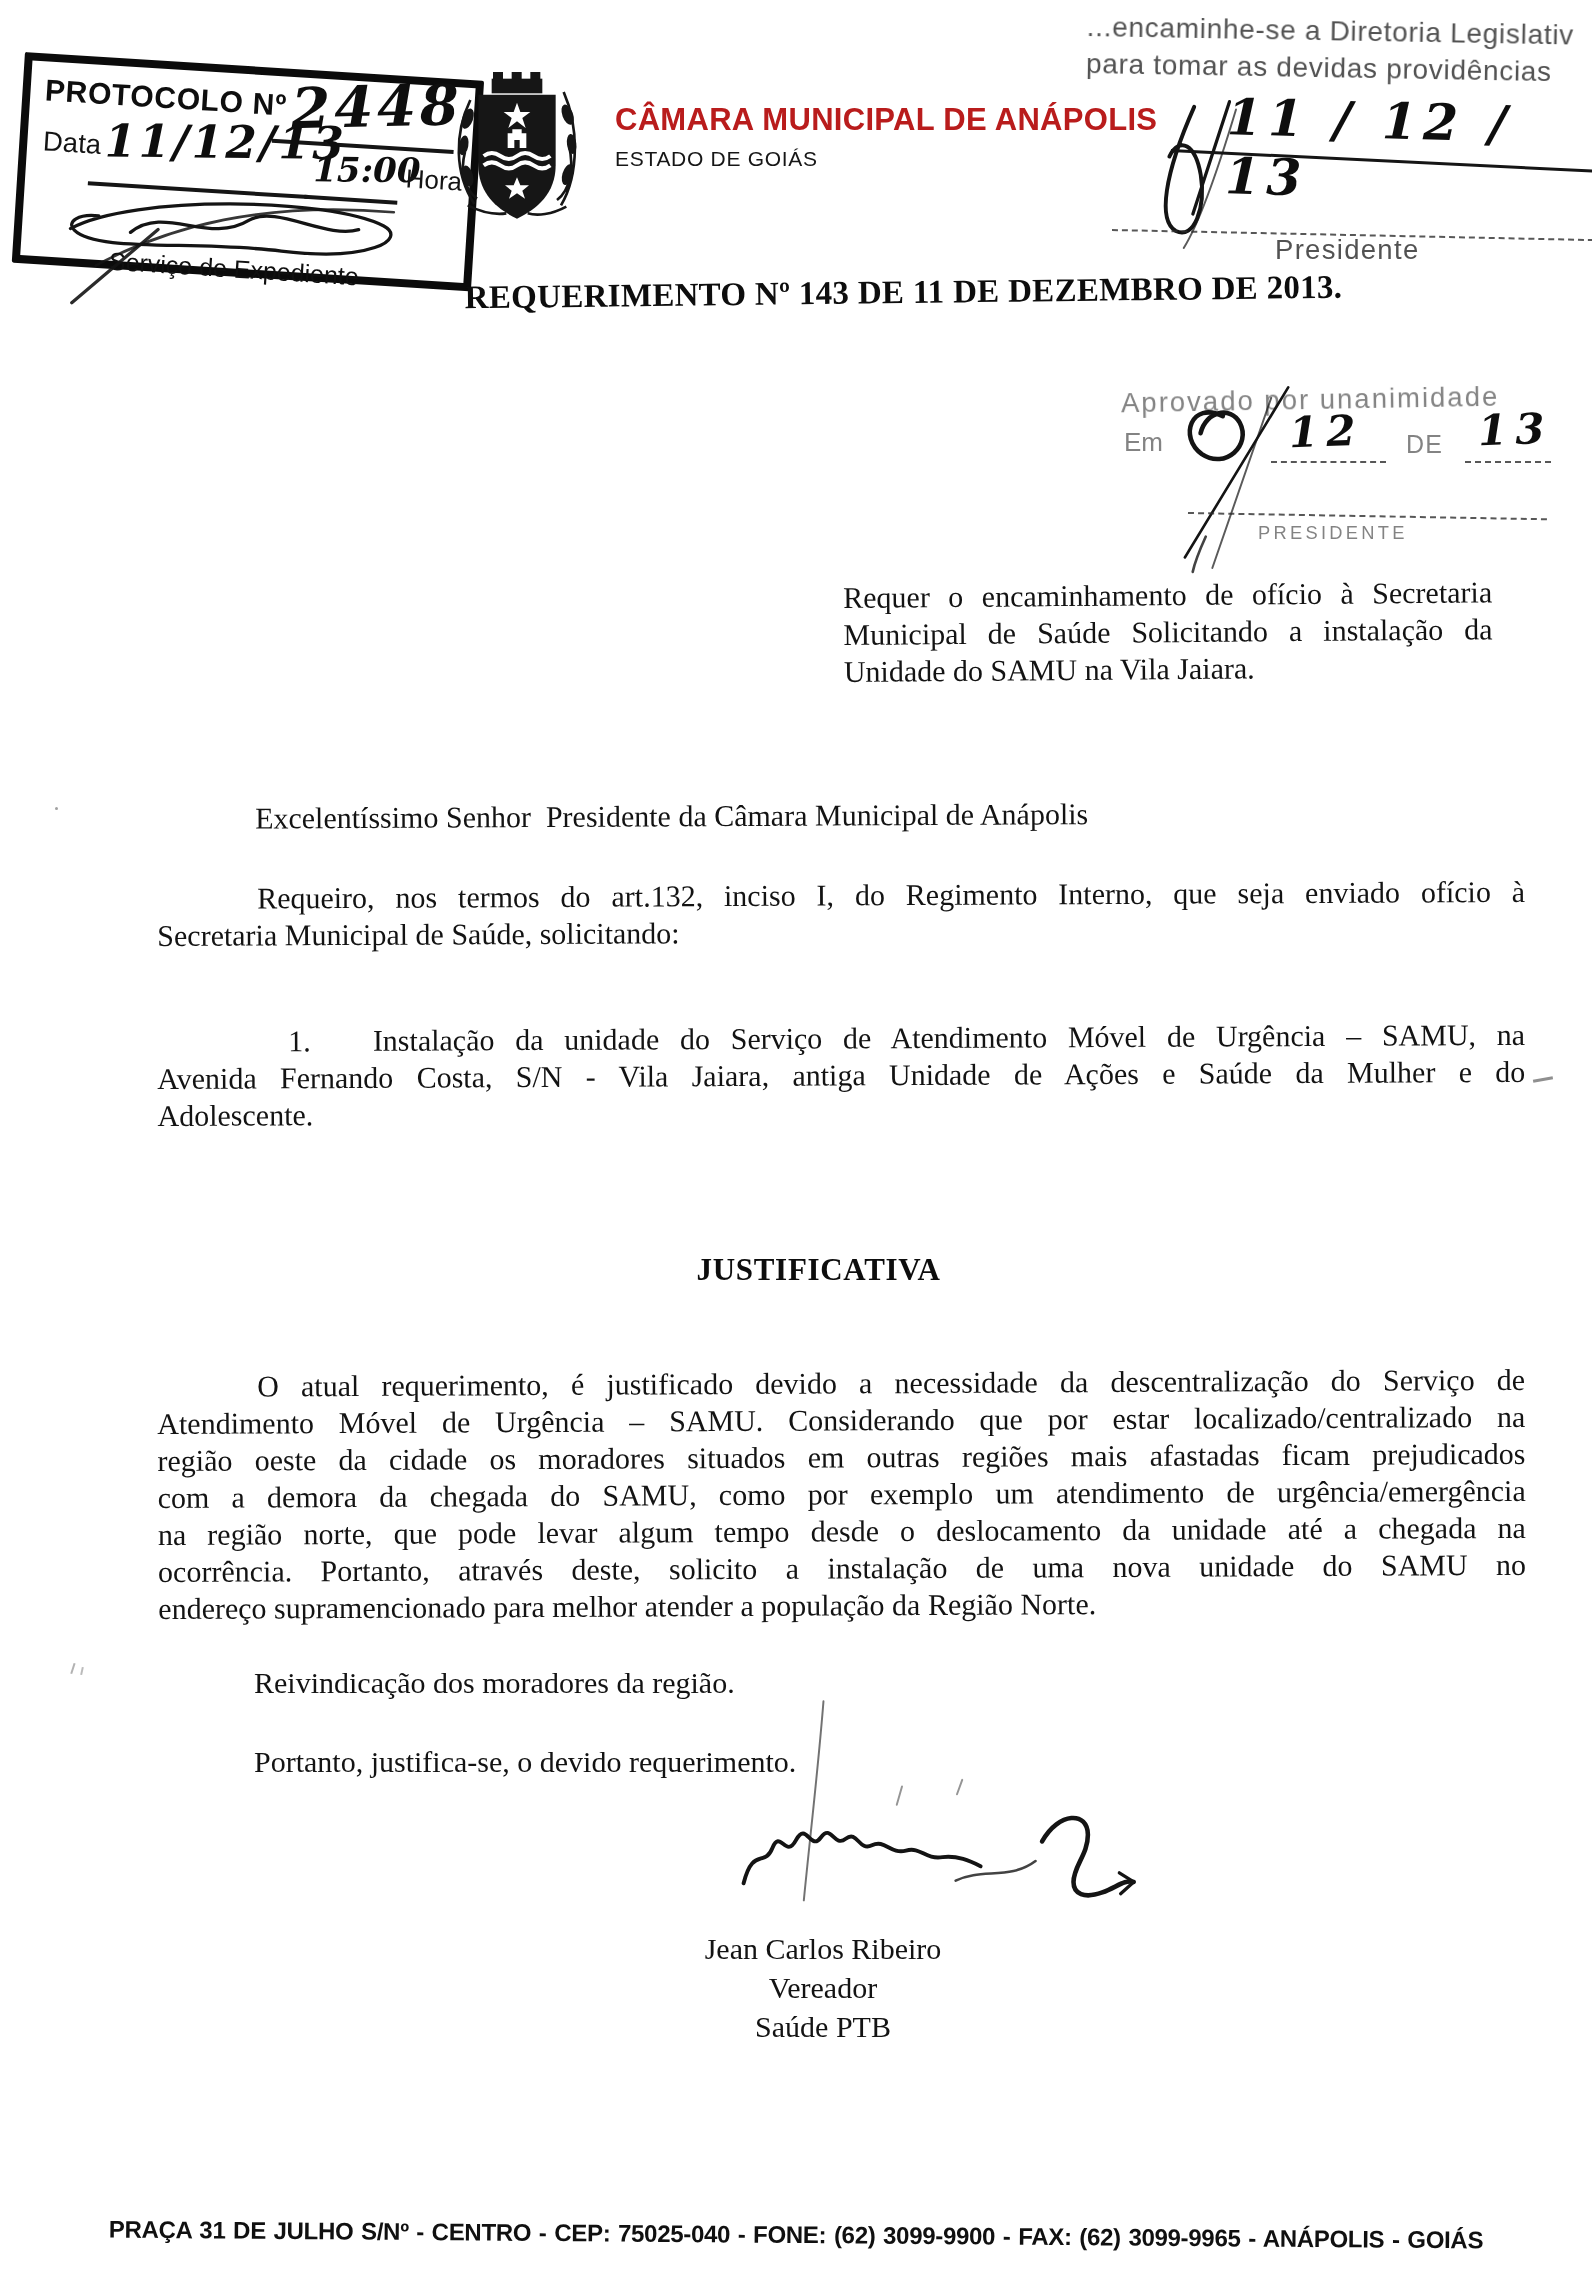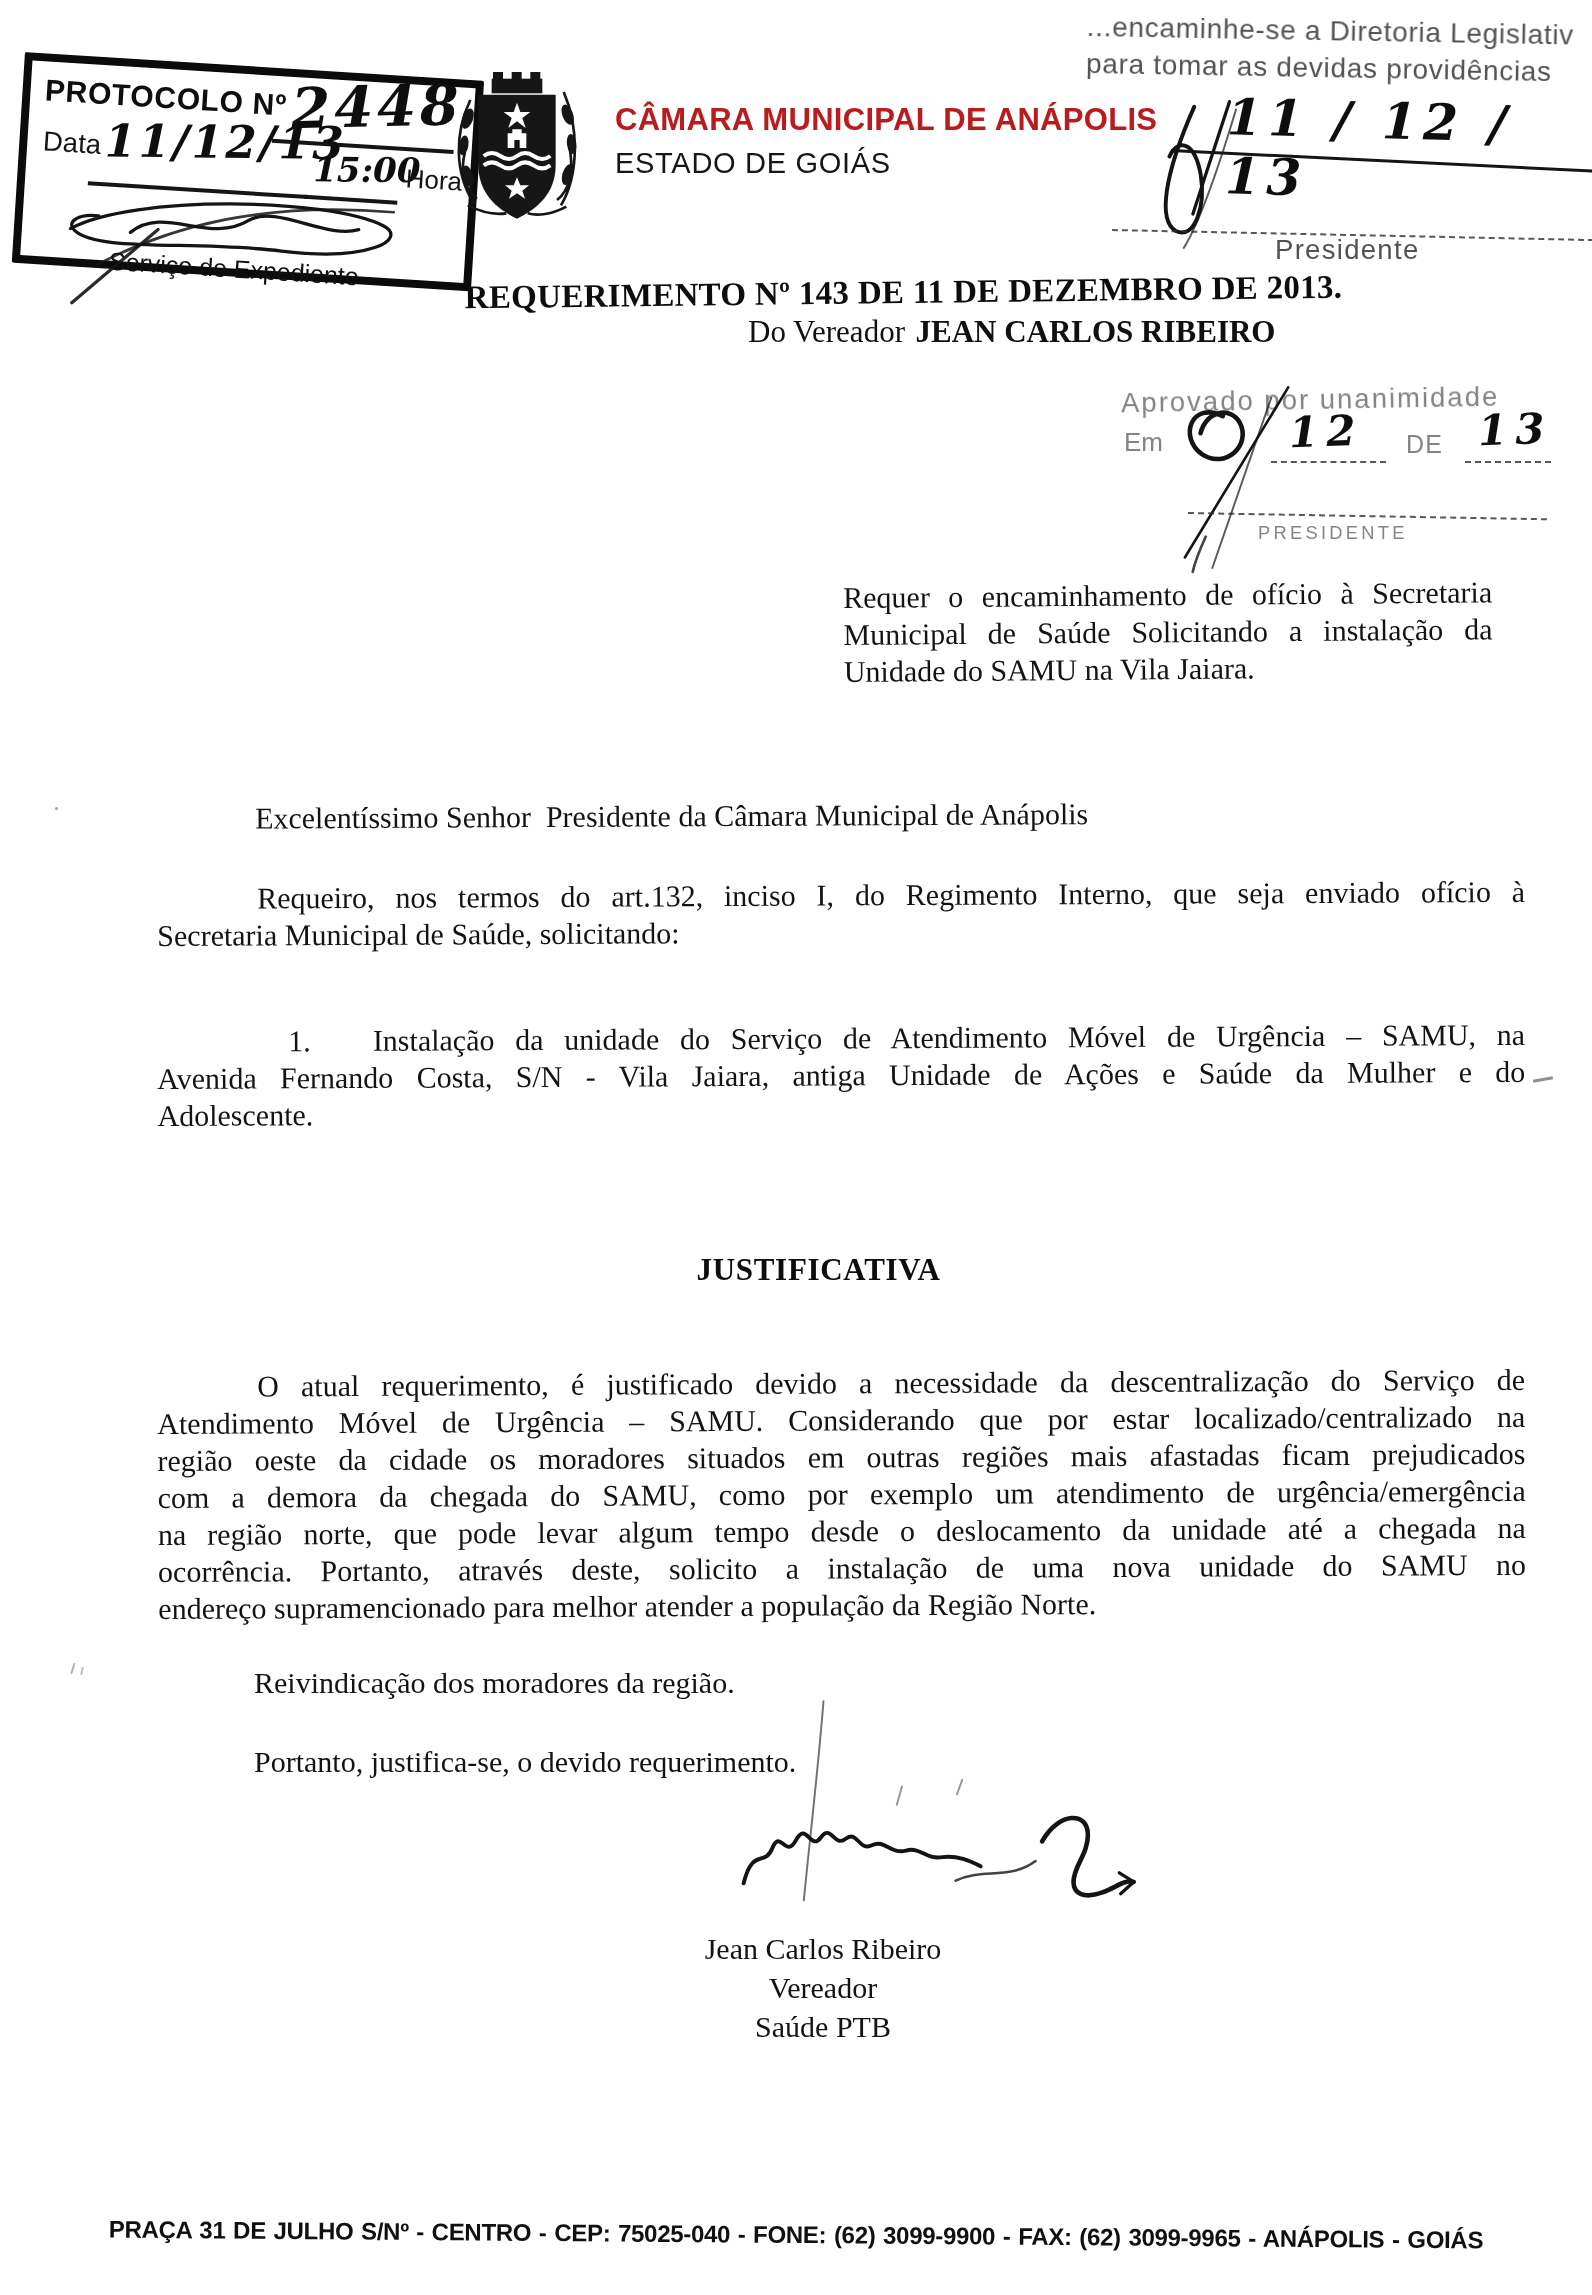--- a/index.html
+++ b/index.html
@@ -91,43 +91,40 @@
       <rect x="96" y="102" width="8" height="12" fill="#161616"></rect>
       <polygon points="100,158 105,170 118,170 108,178 112,190 100,182 88,190 92,178 82,170 95,170"></polygon>
     </g>
     <g fill="none" stroke="#ffffff" stroke-width="6">
       <path d="M50,126 q12,-9 25,0 t25,0 t25,0 t25,0"></path>
       <path d="M50,140 q12,-9 25,0 t25,0 t25,0 t25,0"></path>
     </g>
   </svg>
 
   <div class="abs sans" style="left:615px;top:102px;font-size:31px;font-weight:bold;letter-spacing:0.3px;color:#b91c1c;">CÂMARA MUNICIPAL DE ANÁPOLIS</div>
-  <div class="abs sans" style="left:615px;top:147px;font-size:29px;letter-spacing:0.7px;color:#161616;">ESTADO DE GOIÁS</div>
+  <div class="abs sans" style="left:615px;top:147px;font-size:21px;letter-spacing:0.7px;color:#161616;">ESTADO DE GOIÁS</div>
 
   <div class="abs sans stamp-text" style="left:1087px;top:10.5px;width:642px;font-size:28px;letter-spacing:0.7px;transform:rotate(1deg);transform-origin:top left;">
     <div class="line">...encaminhe-se a Diretoria Legislativ</div>
     <div class="line" style="margin-top:5.2px;">para tomar as devidas providências</div>
   </div>
 
   <div class="abs hand" style="left:1226px;top:92px;font-size:50px;letter-spacing:6.5px;transform:rotate(1.5deg);">11 / 12 / 13</div>
   <div class="abs rule" style="left:1171px;top:149px;width:424px;height:3.3px;transform:rotate(2.8deg);transform-origin:left top;"></div>
 
   <svg class="abs sig-svg" style="left:1138px;top:96px;" width="196" height="155" viewBox="0 0 300 236">
     <path d="M86,16 C40,120 30,190 58,206 C86,220 104,170 96,120 C88,74 64,60 48,92" stroke-width="6"></path>
     <path d="M140,8 L84,180" stroke-width="5"></path>
     <path d="M150,20 C120,120 90,200 70,232" stroke-width="3" opacity=".7"></path>
   </svg>
 
   <div class="abs dashed-rule" style="left:1112px;top:229px;width:482px;transform:rotate(1.2deg);transform-origin:left top;"></div>
   <div class="abs sans stamp-text" style="left:1275px;top:234px;font-size:27.5px;letter-spacing:1.3px;">Presidente</div>
 
   <div class="abs serif" style="left:216px;top:274px;width:1375px;text-align:center;font-size:33px;font-weight:bold;letter-spacing:0.3px;transform:rotate(-0.7deg);color:#0d0d0d;">REQUERIMENTO Nº 143 DE 11 DE DEZEMBRO DE 2013.</div>
-  <div class="abs serif" style="left:748px;top:314px;font-size:31px;color:#101010;">
-    <span style="margin-right:10.5px;">Do Vereador</span><span class="bold">JEAN CARLOS RIBEIRO</span>
-  </div>
 
   <div class="abs sans stamp-text-heavy" style="left:1121px;top:384px;font-size:27.5px;letter-spacing:2px;transform:rotate(-1deg);">Aprovado por unanimidade</div>
   <div class="abs sans stamp-text-heavy" style="left:1124px;top:427px;font-size:26px;">Em</div>
   <div class="abs hand" style="left:1289px;top:407px;font-size:42px;letter-spacing:7.9px;transform:rotate(-2deg);">12</div>
   <div class="abs dashed-rule" style="left:1271px;top:461px;width:115px;"></div>
   <div class="abs sans stamp-text-heavy" style="left:1406px;top:430px;font-size:25px;letter-spacing:1.3px;">DE</div>
   <div class="abs hand" style="left:1478px;top:405px;font-size:42px;letter-spacing:7.9px;transform:rotate(-2deg);">13</div>
   <div class="abs dashed-rule" style="left:1465px;top:461px;width:86px;"></div>
 
   <svg class="abs sig-svg" style="left:1160px;top:382px;" width="157" height="194" viewBox="0 0 240 296">

